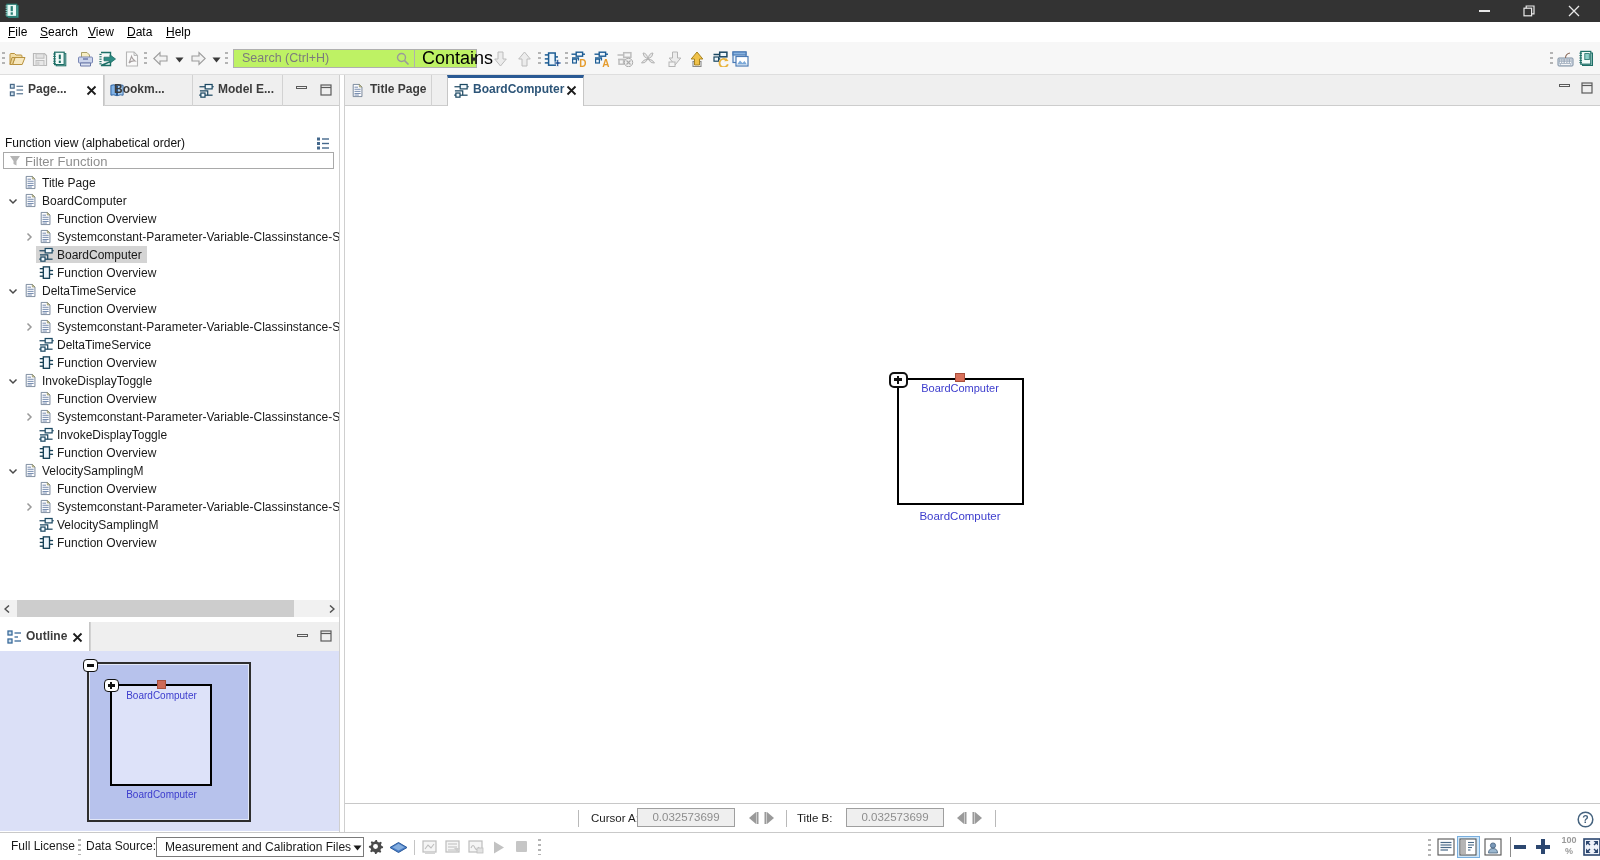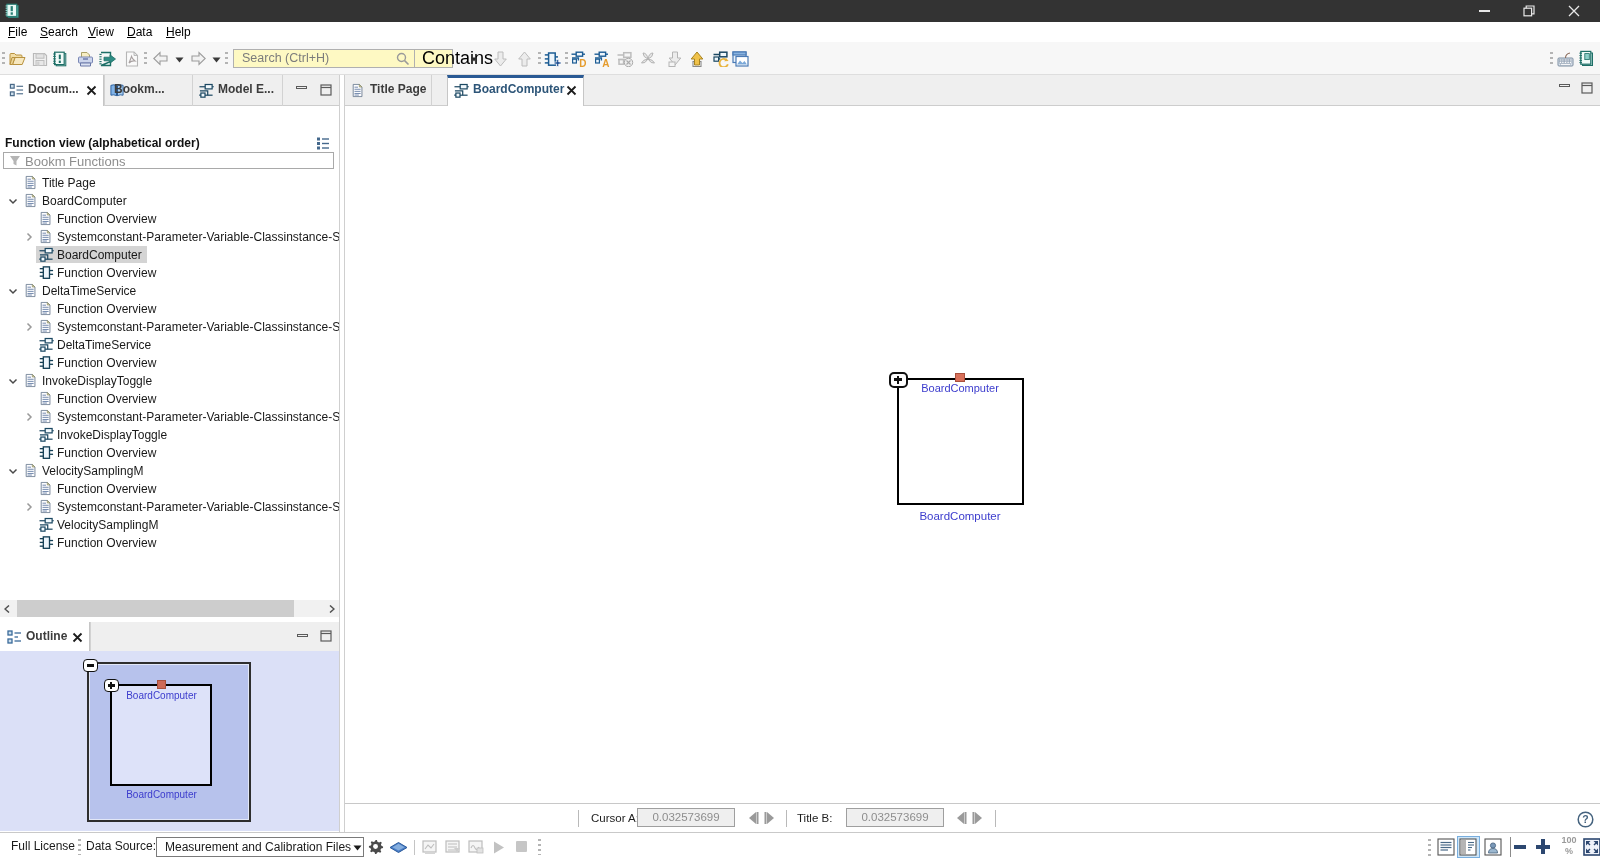--- a/index.html
+++ b/index.html
@@ -10,21 +10,21 @@
   
   #titlebar { position:absolute; left:0; top:0; width:1600px; height:22px; background:#333333; }
   #titlebar .ttl { position:absolute; left:26px; top:0; line-height:22px; font-size:12px; color:#efefef; }
   
   #menubar { position:absolute; left:0; top:22px; width:1600px; height:20px; background:#fff; font-size:12px; color:#000; }
   #menubar span { position:absolute; top:0; line-height:20px; }
   
   #toolbar { position:absolute; left:0; top:42px; width:1600px; height:33px; background:#f7f7f7; border-bottom:1px solid #dedede; }
   .grip { position:absolute; width:3px; background-image:repeating-linear-gradient(to bottom,#b4b4b4 0 2px,rgba(0,0,0,0) 2px 5px); }
   
-  #searchbox { position:absolute; left:233px; top:7px; width:220px; height:19px; border:1px solid #b0b0b0; background:#fef9c3; font-size:12.5px; }
+  #searchbox { position:absolute; left:233px; top:7px; width:244px; height:19px; border:1px solid #b0b0b0; background:#bef264; font-size:12.5px; }
   #searchbox .ph { position:absolute; left:8px; top:0; line-height:17px; color:#7c7c7c; }
   #searchbox .contains { position:absolute; left:180px; top:0; width:64px; height:17px; border-left:1px solid #b0b0b0; color:#000; }
   
   .tabstrip { position:absolute; top:75px; height:31px; background:#efefef; border-bottom:1px solid #cdcdcd; }
   .tabtext { font-size:12px; font-weight:bold; color:#3c3c3c; }
   
   #fnview { position:absolute; left:0; top:106px; width:339px; height:511px; background:#fff; overflow:hidden; }
   .trow { position:absolute; left:0; width:339px; height:18px; font-size:12px; color:#191919; }
   .trow span { position:absolute; top:0; line-height:18px; white-space:nowrap; }
   .tic { position:absolute; top:1px; }
@@ -341,21 +341,21 @@
 
 <div class="tabstrip" style="left:0;width:339px">
   <div class="abs" style="left:104px;top:0;width:1px;height:31px;background:#d2d2d2"></div>
   <div class="abs" style="left:192px;top:0;width:1px;height:31px;background:#d2d2d2"></div>
   <div class="abs" style="left:282px;top:0;width:1px;height:31px;background:#d2d2d2"></div>
 
   <div class="abs" style="left:0;top:0;width:104px;height:31px;background:#fff;border-right:1px solid #c6c6c6"></div>
   <svg class="abs" style="left:9px;top:8px" width="15" height="15" viewBox="0 0 16 16">
       <use href="#i-tree"></use>
     </svg>
-  <span class="abs tabtext" style="left:28px;top:7px">Docum...</span>
+  <span class="abs tabtext" style="left:28px;top:7px">Page...</span>
   <svg class="abs" style="left:86px;top:10px" width="11" height="11" viewBox="0 0 11 11">
       <path d="M1.5 1.5 L9.5 9.5 M9.5 1.5 L1.5 9.5" stroke="#1c1c1c" stroke-width="1.8"></path>
     </svg>
 
   <svg class="abs" style="left:109px;top:8px" width="16" height="15" viewBox="0 0 16 16">
       <use href="#i-book"></use>
     </svg>
   <span class="abs tabtext" style="left:114px;top:7px">Bookm...</span>
 
   <svg class="abs" style="left:199px;top:8px" width="15" height="15" viewBox="0 0 16 16">
@@ -391,38 +391,38 @@
     <rect x="1" y="1" width="10" height="10" fill="none" stroke="#5a5a5a" stroke-width="1.2"></rect>
     <line x1="1" y1="3.5" x2="11" y2="3.5" stroke="#5a5a5a" stroke-width="1.2"></line>
   </svg>
 </div>
 
 <div class="abs" style="left:339px;top:75px;width:1px;height:757px;background:#cfcfcf"></div>
 <div class="abs" style="left:340px;top:75px;width:5px;height:757px;background:#fff"></div>
 <div class="abs" style="left:344px;top:75px;width:1px;height:757px;background:#cfcfcf"></div>
 
 <div id="fnview">
-  <span class="abs" style="left:5px;top:30px;font-size:12px;font-weight:bold;color:#111">Function view (alphabetical order)</span>
+  <span class="abs" style="left:5px;top:30px;font-size:12px;font-weight:normal;color:#111">Function view (alphabetical order)</span>
   <svg class="abs" style="left:316px;top:31px" width="14" height="13" viewBox="0 0 14 13">
     <g fill="#44688c">
         <rect x="1" y="0.5" width="3" height="3"></rect>
         <rect x="1" y="5" width="3" height="3"></rect>
         <rect x="1" y="9.5" width="3" height="3"></rect>
       </g>
     <g stroke="#44688c" stroke-width="1.4">
         <line x1="6" y1="2" x2="13" y2="2"></line>
         <line x1="6" y1="6.5" x2="13" y2="6.5"></line>
         <line x1="6" y1="11" x2="13" y2="11"></line>
       </g>
   </svg>
   <div class="abs" style="left:3px;top:46px;width:331px;height:17px;border:1px solid #a9a9a9;background:#fff">
     <svg class="abs" style="left:5px;top:2px" width="12" height="12" viewBox="0 0 12 12">
       <path d="M1 1 L11 1 L7.5 6 L7.5 10.5 L4.5 9 L4.5 6 Z" fill="#b5b5b5"></path>
     </svg>
-    <span class="abs" style="left:21px;top:1px;font-size:13px;color:#8e8e8e">Bookm Functions</span>
+    <span class="abs" style="left:21px;top:1px;font-size:13px;color:#8e8e8e">Filter Function</span>
   </div>
 
   <div class="abs" style="left:36px;top:140px;width:111px;height:17px;background:#d4d4d4"></div>
 
   <div class="trow" style="top:68px">
       <svg class="tic" style="left:24px" width="14" height="15" viewBox="0 0 16 16">
         <use href="#i-doc"></use>
       </svg>
       <span style="left:42px">Title Page</span>
     </div>

